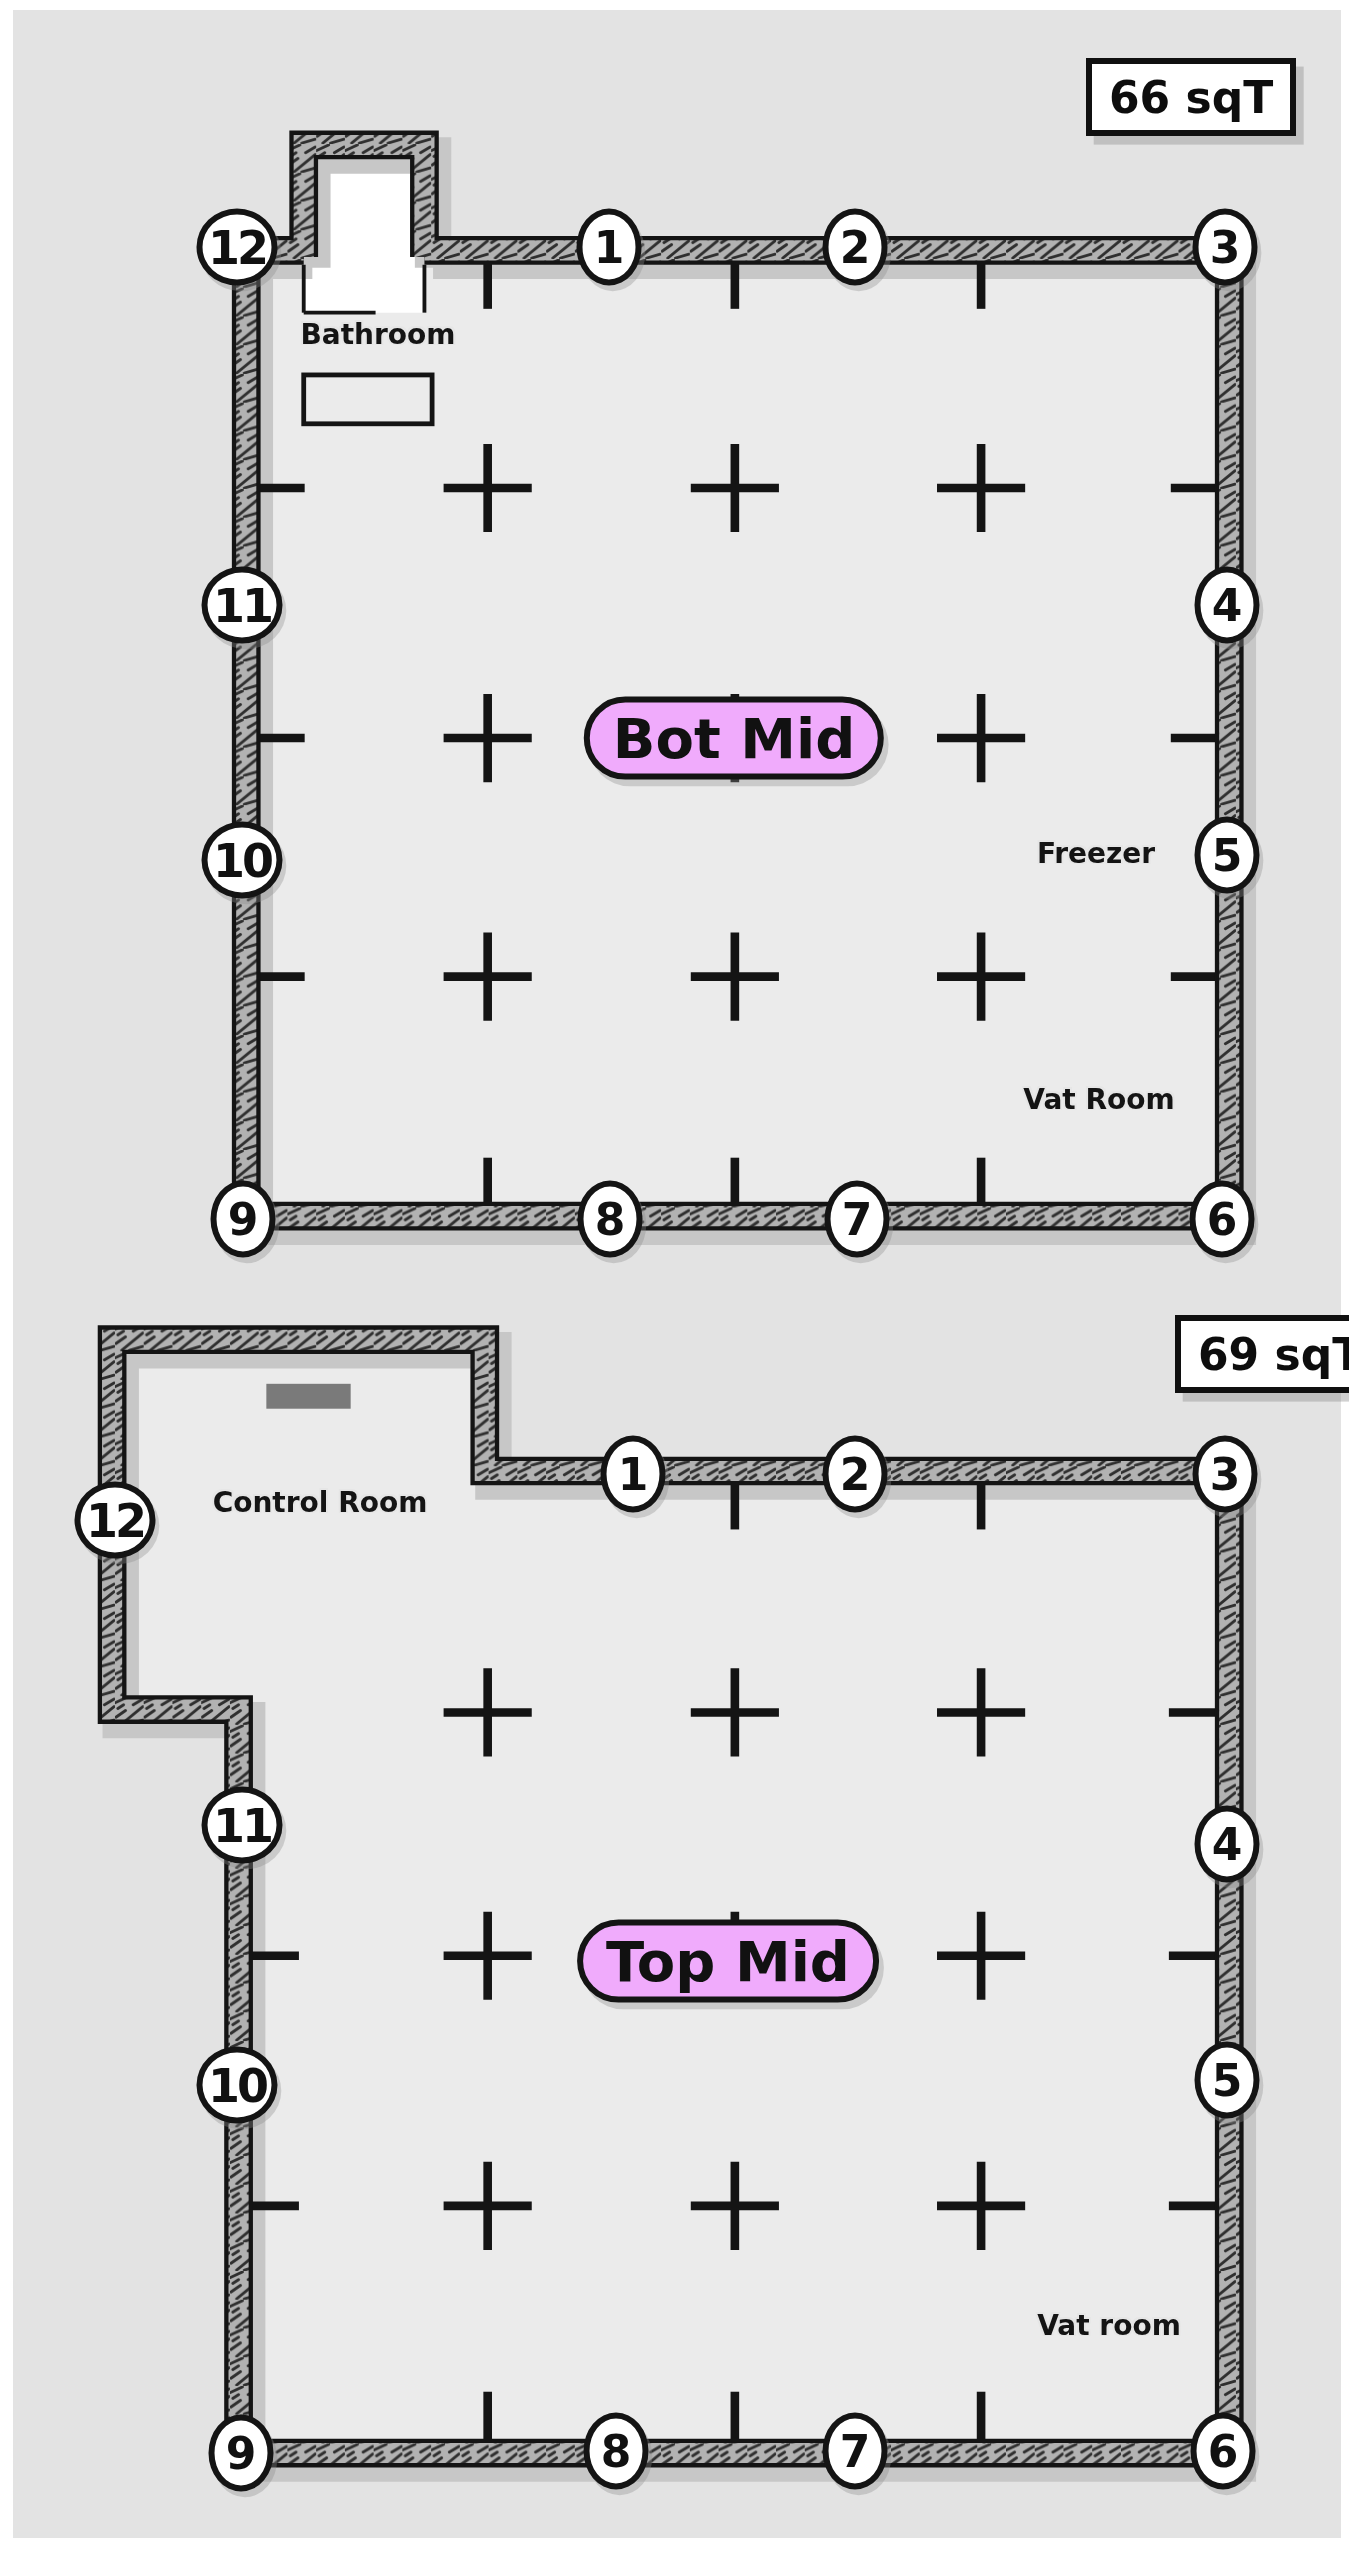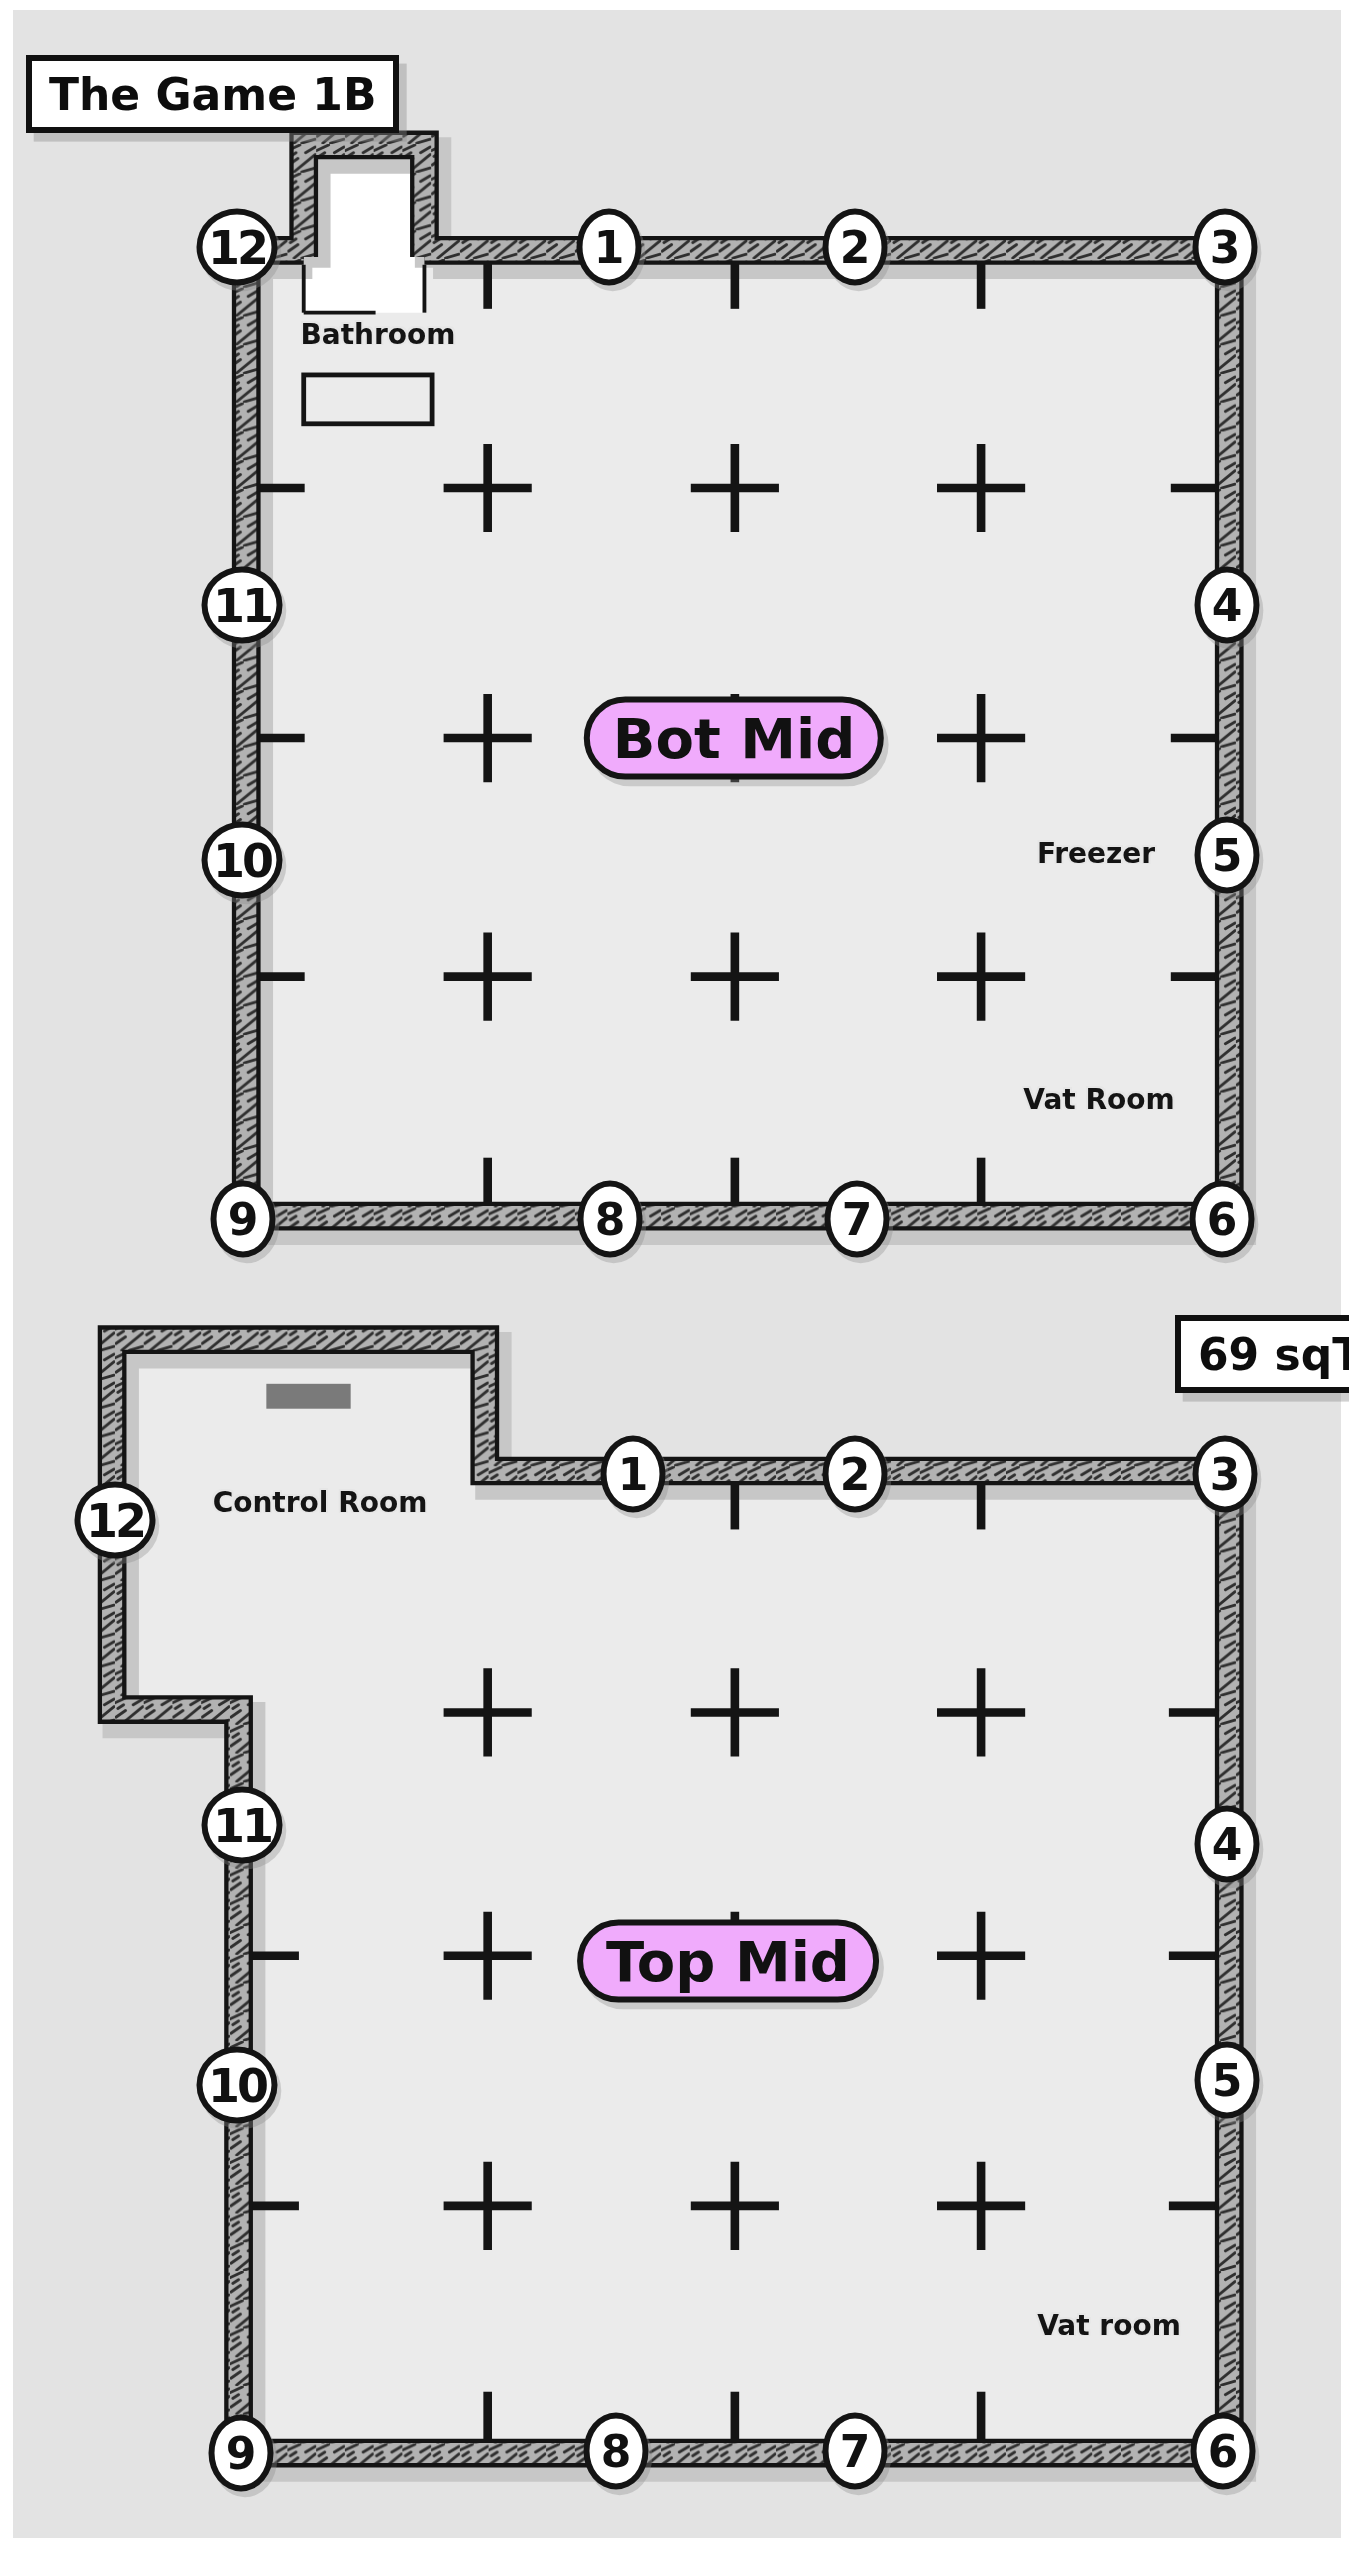--- a/index.html
+++ b/index.html
@@ -100,21 +100,21 @@
         <line x1="1220" y1="1787" x2="1270" y2="1787" stroke="#141414" stroke-width="9"></line>
         <line x1="1220" y1="2041" x2="1270" y2="2041" stroke="#141414" stroke-width="9"></line>
         <line x1="1220" y1="2302" x2="1270" y2="2302" stroke="#141414" stroke-width="9"></line>
         <rect x="278" y="1444" width="88" height="26" fill="#7a7a7a" stroke="none" stroke-width="5"></rect>
         <path d="M 117 1398 H 506 V 1535 H 1283 V 2560 H 249 V 1784 H 117 Z" fill="none" stroke="#141414" stroke-width="30" stroke-linejoin="miter"></path>
         <path d="M 117 1398 H 506 V 1535 H 1283 V 2560 H 249 V 1784 H 117 Z" fill="none" stroke="url(#stone)" stroke-width="21" stroke-linejoin="miter"></path>
       </g>
   </svg>
 
   <div id="overlay">
-    <div class="title-box" id="title-0" style="left: 26px; top: 55px;">The Game 1B</div>
+    <div class="title-box" id="area-0" style="left: 1086px; top: 58px;">66 sqT</div>
     <div class="title-box" id="area-1" style="left: 1143px; top: 1315px; margin-left: 32px;">69 sqT</div>
   <div class="marker" style="left: 609px; top: 247px;">1</div>
       <div class="marker" style="left: 855px; top: 247px;">2</div>
       <div class="marker" style="left: 1225px; top: 247px;">3</div>
       <div class="marker" style="left: 1227px; top: 605px;">4</div>
       <div class="marker" style="left: 1227px; top: 855px;">5</div>
       <div class="marker" style="left: 1222px; top: 1219px;">6</div>
       <div class="marker" style="left: 857px; top: 1219px;">7</div>
       <div class="marker" style="left: 610px; top: 1219px;">8</div>
       <div class="marker" style="left: 243px; top: 1219px;">9</div>

